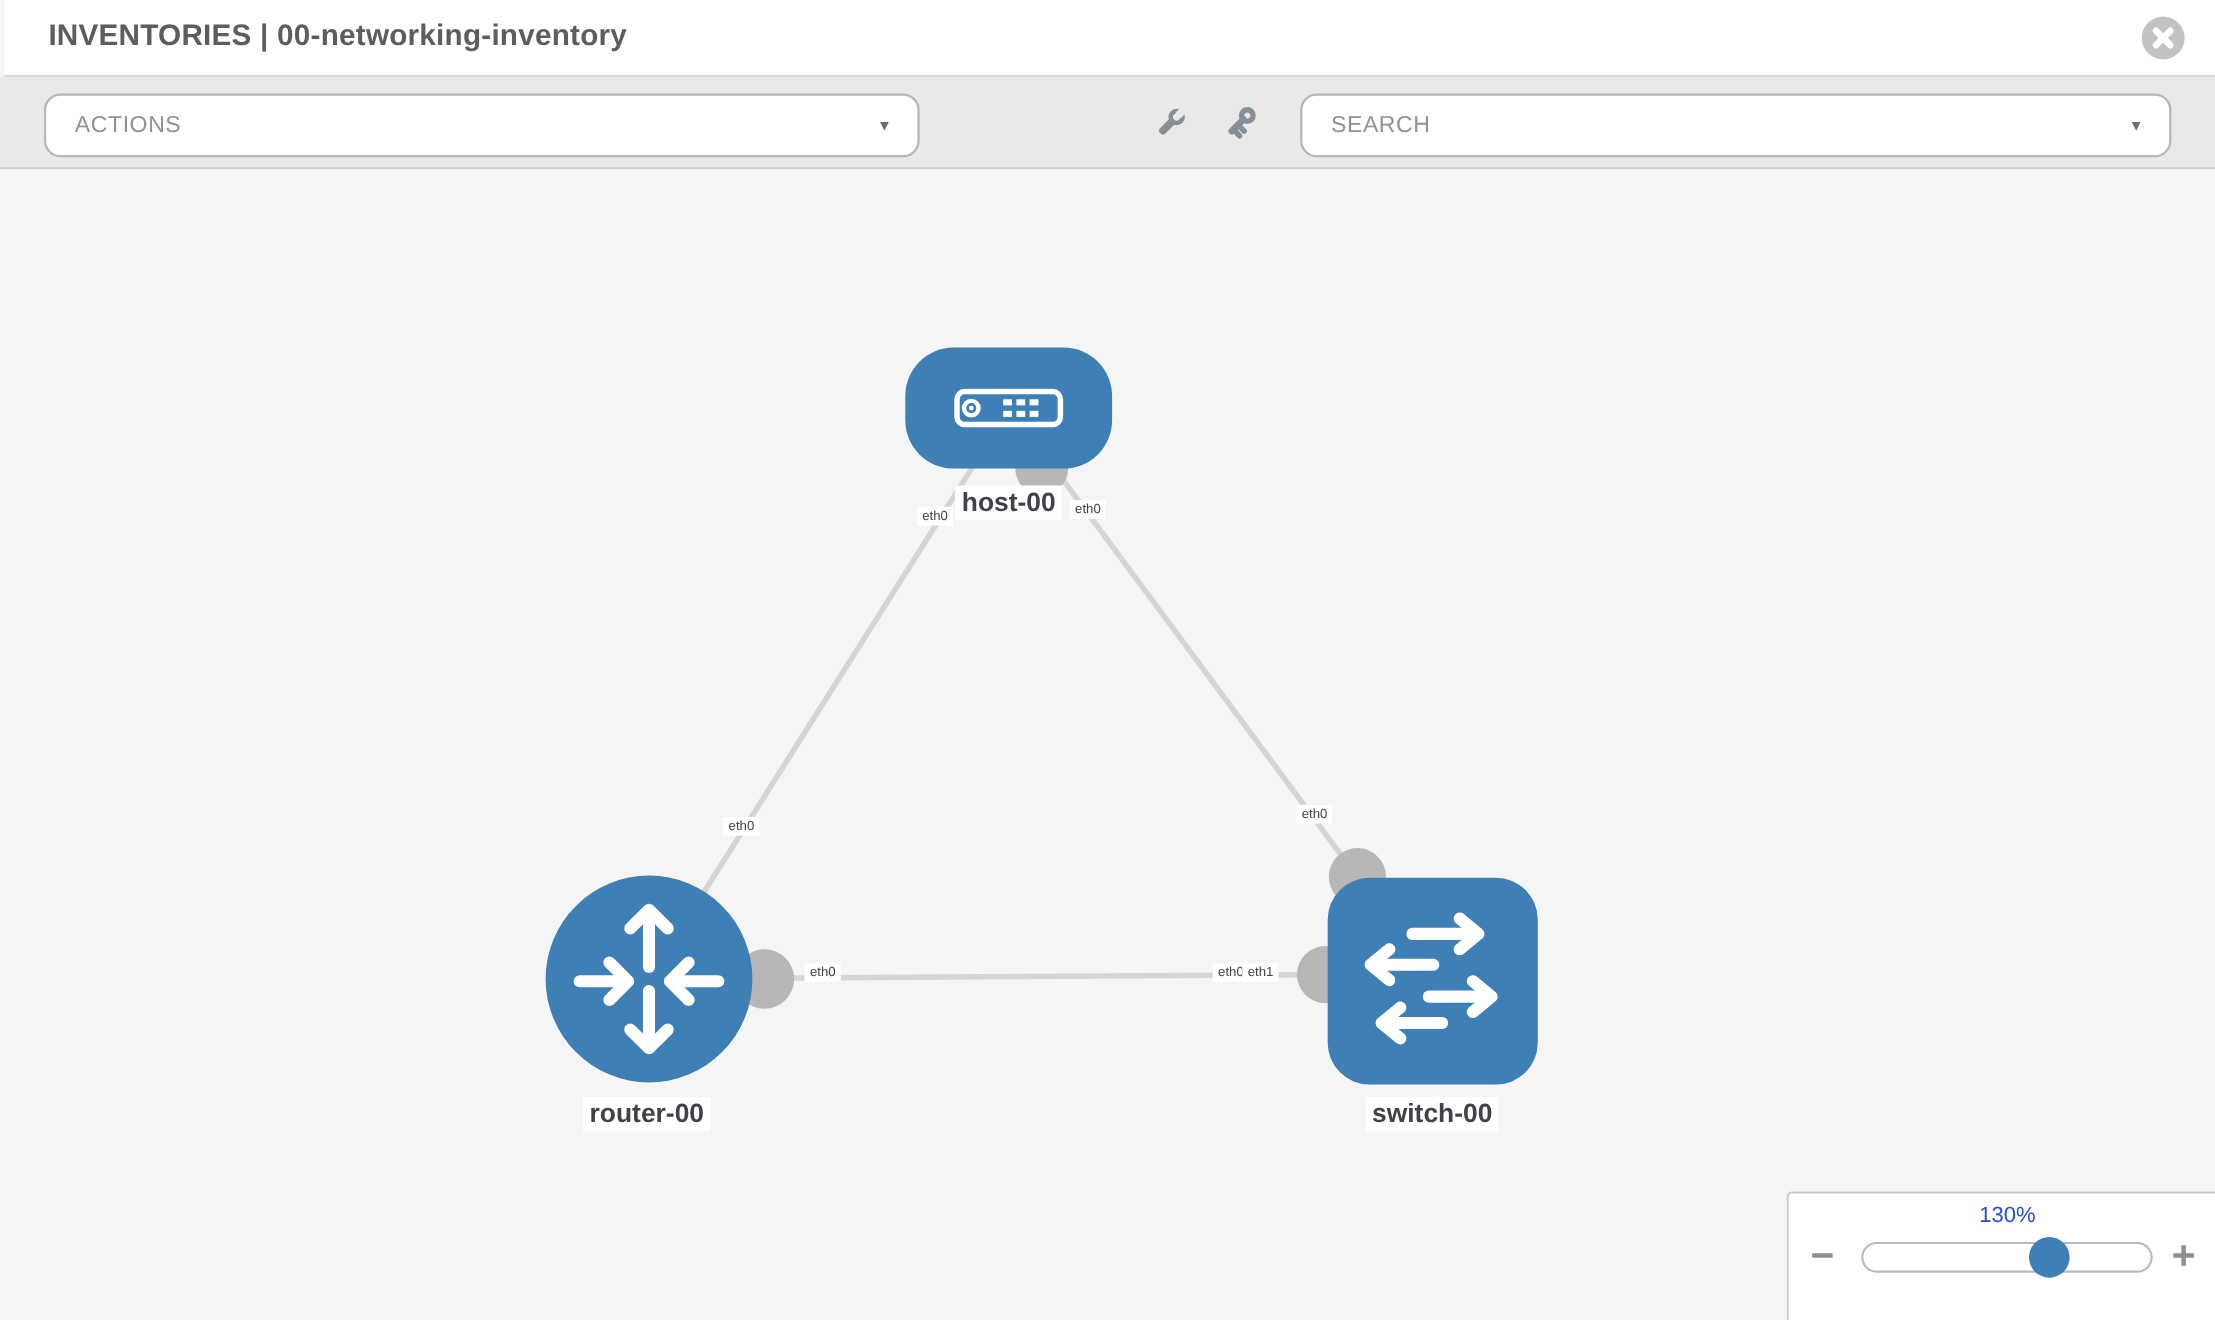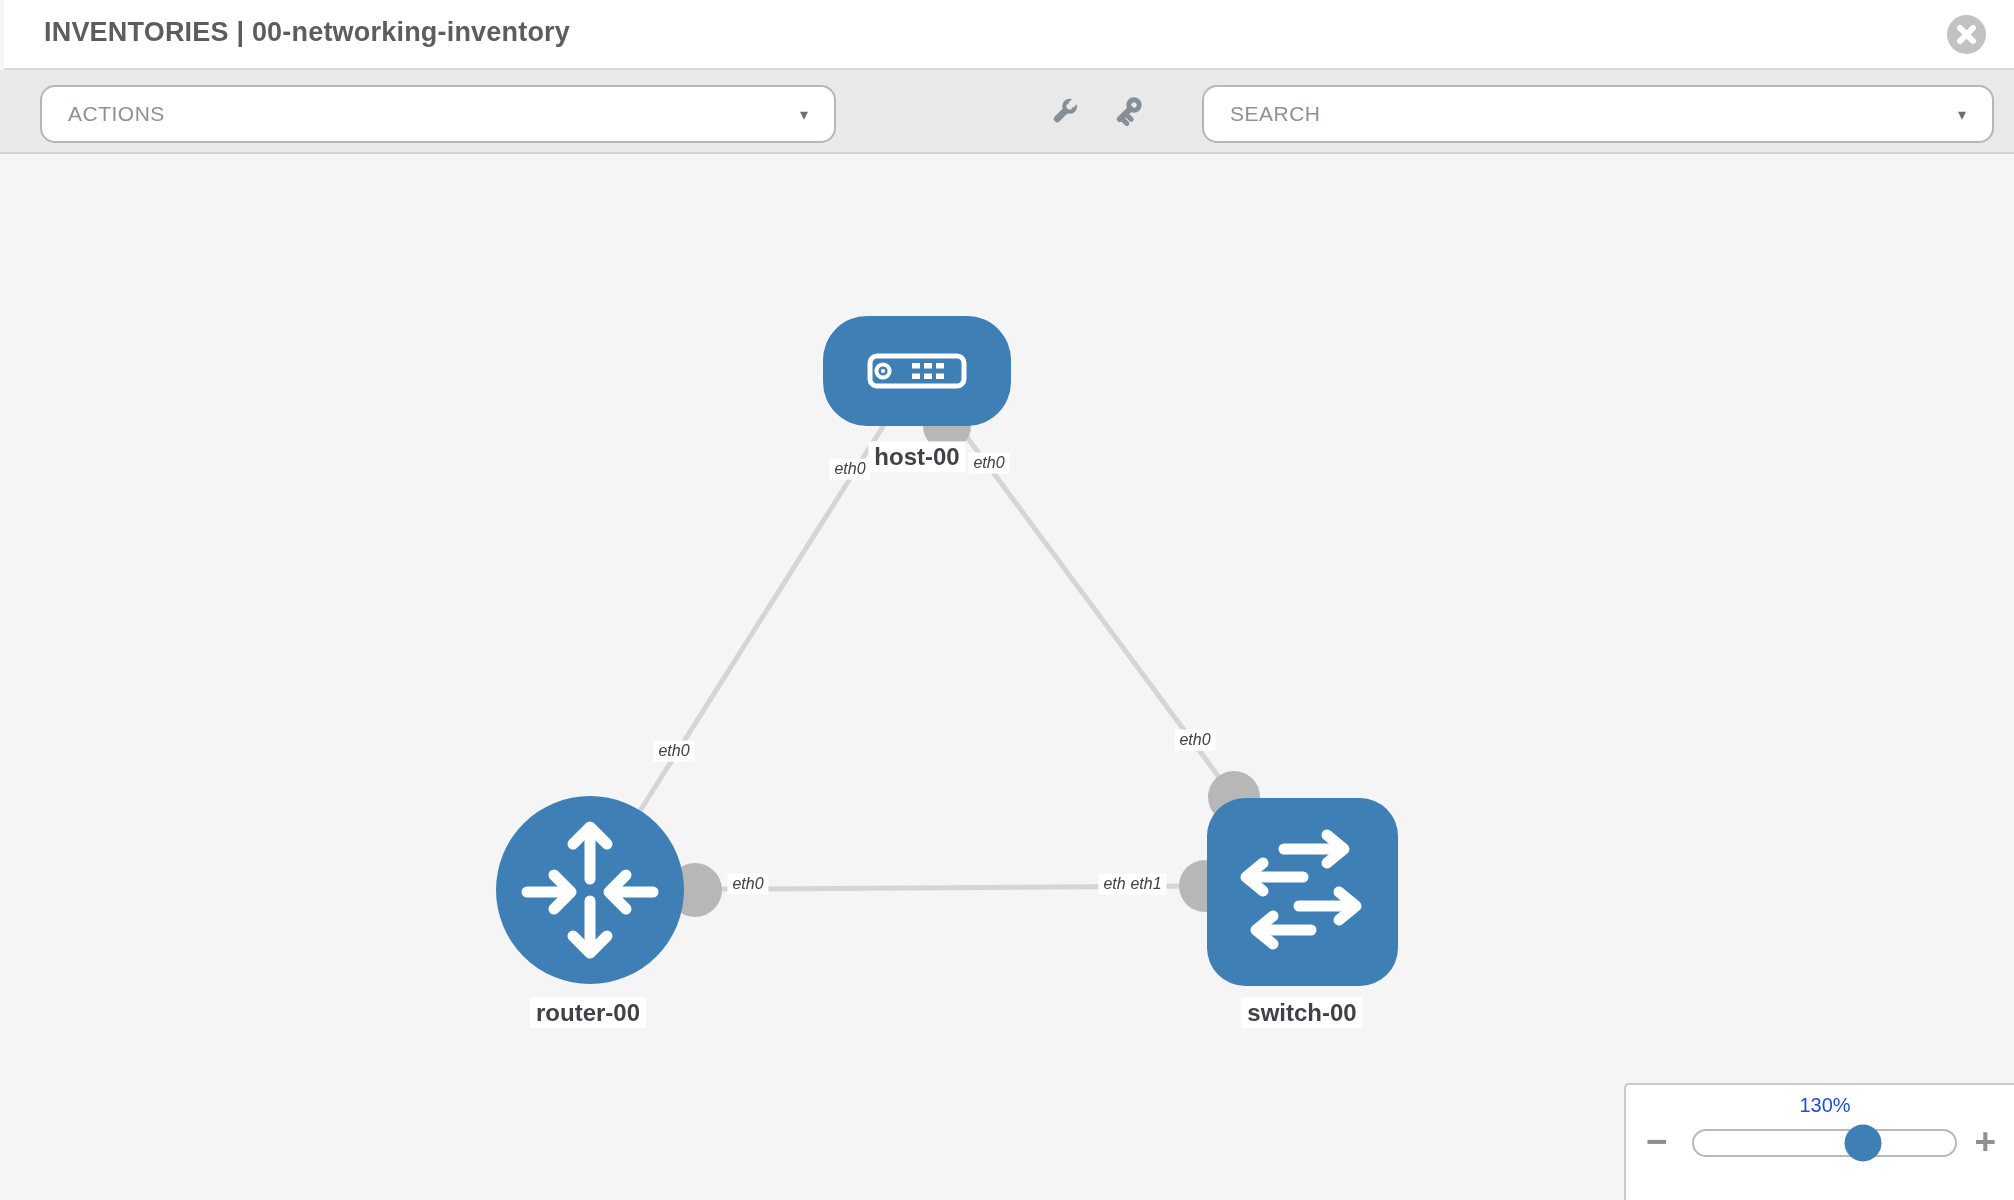--- a/index.html
+++ b/index.html
@@ -32,21 +32,21 @@
     display:flex;align-items:center;cursor:pointer;
   }
   .dropdown .dd-label{
     margin-left:26px;font-size:21px;color:#8b9298;letter-spacing:.5px;
   }
   .dropdown .caret{
     position:absolute;right:26px;top:50%;transform:translateY(-50%);
     font-size:16px;color:#6b6f73;
   }
   .actions-dd{left:40px;width:796px;}
-  .search-dd{left:1182px;width:792px;margin-left:20px;}
+  .search-dd{left:1182px;width:792px;}
   .tool-icon-btn{
     position:absolute;top:22px;width:40px;height:40px;display:flex;
     align-items:center;justify-content:center;cursor:pointer;
   }
   
   .canvas{
     position:absolute;left:0;top:154px;width:2014px;height:1046px;background:#f5f5f5;
   }
   .edges-svg{position:absolute;left:0;top:0;}
   .node{
@@ -54,21 +54,21 @@
     cursor:pointer;
   }
   .node-host{left:823px;top:162px;width:188px;height:110px;border-radius:44px;}
   .node-router{left:496px;top:642px;width:188px;height:188px;border-radius:50%;}
   .node-switch{left:1207px;top:644px;width:191px;height:188px;border-radius:38px;}
   .graph-label{
     position:absolute;transform:translate(-50%,-50%);
     background:#ffffff;color:#3f4246;padding:3px 6px;line-height:1.05;white-space:nowrap;
   }
   .node-label{font-size:24px;font-weight:bold;}
-  .eth-label{font-size:16px;padding:2px 5px;font-style:italic;}
+  .eth-label{font-size:12px;padding:2px 5px;}
   
   .zoom-panel{
     position:absolute;left:1624px;top:1083px;width:390px;height:117px;
     background:#ffffff;border:2px solid #c9c9c9;border-right:none;border-bottom:none;
     border-top-left-radius:5px;box-sizing:border-box;z-index:5;
   }
   .zoom-value{
     position:absolute;left:199px;top:9px;transform:translateX(-50%);
     font-size:20px;color:#1d4ed8;
   }

